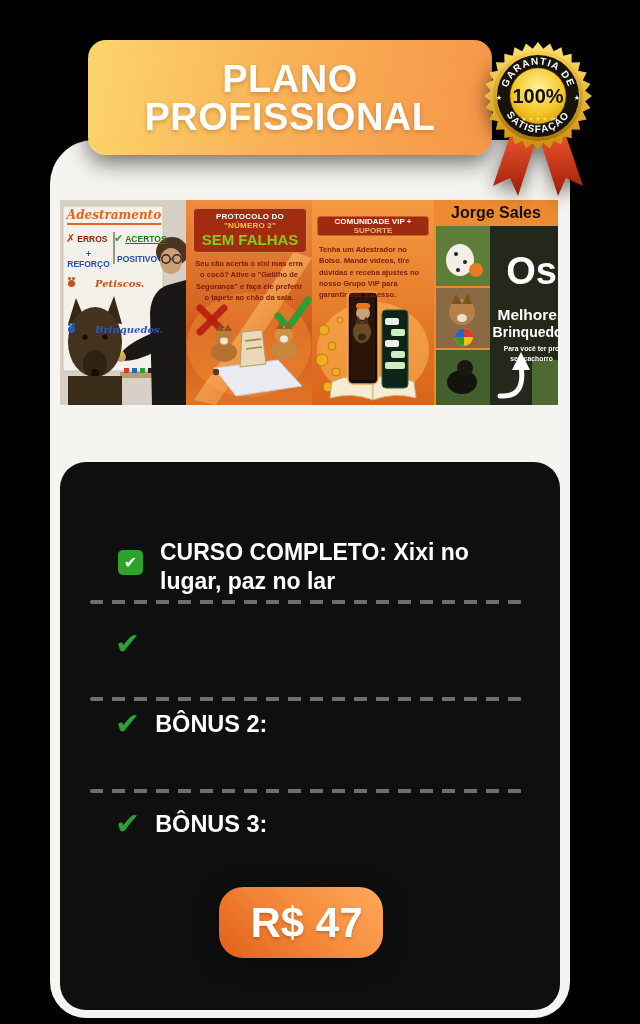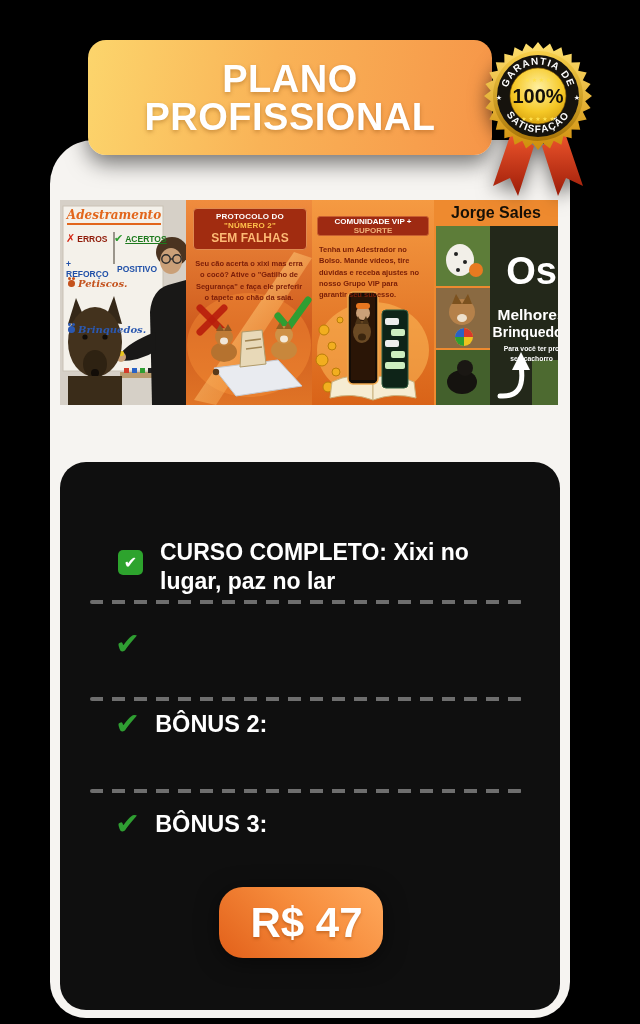--- a/index.html
+++ b/index.html
@@ -29,40 +29,40 @@
   .p-text{position:absolute;z-index:2;}
   .panel1{width:126px;background:#d6d0c7;}
   .panel2{width:126px;background:linear-gradient(180deg,#f08c3e 0%,#cf5c1e 62%,#e07426 100%);}
   .panel3{width:122px;background:linear-gradient(180deg,#f59a42 0%,#d96318 100%);}
   .panel4{width:124px;background:#ee8a2f;}
 
   .p1-title{top:8px;left:6px;width:96px;text-align:center;font-family:"DejaVu Serif",serif;
             font-style:italic;font-weight:bold;font-size:12px;color:#e2661c;}
   .p1-title span{border-bottom:2px solid #e2661c;padding-bottom:1px;}
   .p1-row{top:32px;left:6px;width:96px;display:flex;font-size:8.5px;font-weight:bold;}
-  .p1-row2{top:59px;}
+  .p1-row2{top:49px;text-align:center;}
   .p1-cell{width:50%;display:flex;align-items:center;gap:2px;justify-content:flex-start;}
   .glyph-x{color:#d42310;font-size:11px;font-weight:bold;}
   .glyph-ck{color:#2f9e32;font-size:11px;font-weight:bold;}
   .p1-erros{color:#8f1a08;}
   .p1-acertos{color:#1d7a1d;text-decoration:underline;}
   .p1-blue{color:#2050a8;}
   .p1-div{top:32px;left:53px;width:2px;height:32px;background:#9a958b;}
-  .p1-item{left:8px;display:flex;align-items:center;gap:3px;font-family:"DejaVu Serif",serif;
+  .p1-item{left:8px;display:flex;align-items:center;gap:20px;font-family:"DejaVu Serif",serif;
            font-style:italic;font-weight:bold;font-size:10px;}
   .paw{width:7px;height:7px;border-radius:50% 50% 45% 45%;position:relative;}
   .paw:before{content:"";position:absolute;top:-3px;left:0;width:3px;height:3px;border-radius:50%;background:inherit;box-shadow:4px 0 0 0;}
   .paw-red{background:#c4521d;color:#c4521d;}
   .paw-blue{background:#2b58b0;color:#2b58b0;}
 
   .p2-header{top:8px;left:7px;width:110px;background:#a12c10;border:1px solid #e08a4f;border-radius:4px;
              text-align:center;padding:3px 1px 4px;}
   .p2-h1{font-size:8px;font-weight:bold;color:#fff;letter-spacing:.2px;}
   .p2-h1 .q{color:#ffc14a;}
-  .p2-h2{font-size:12px;font-weight:bold;color:#fdba74;margin-top:1px;}
+  .p2-h2{font-size:15px;font-weight:bold;color:#84cc16;margin-top:1px;}
   .p2-body{top:58px;left:8px;width:110px;font-size:7.5px;font-weight:600;color:#7a1c08;
            line-height:1.5;text-align:center;}
   .p3-header{top:16px;left:5px;width:110px;background:#9e2a12;border:1px solid #c85f30;border-radius:3px;
              text-align:center;padding:0 0;font-size:8px;font-weight:bold;color:#fff;}
   .p3-header .q{color:#f0b078;}
   .p3-body{top:44px;left:7px;width:108px;font-size:7.5px;font-weight:600;color:#7c2008;
            line-height:1.5;text-align:left;}
   .p4-author{top:4px;left:0;width:124px;text-align:center;font-size:16px;font-weight:bold;color:#161007;}
   .p4-dark{top:26px;left:56px;width:83px;height:179px;display:flex;flex-direction:column;align-items:center;color:#fff;}
   .p4-os{font-size:38px;font-weight:bold;line-height:38px;margin-top:26px;}

